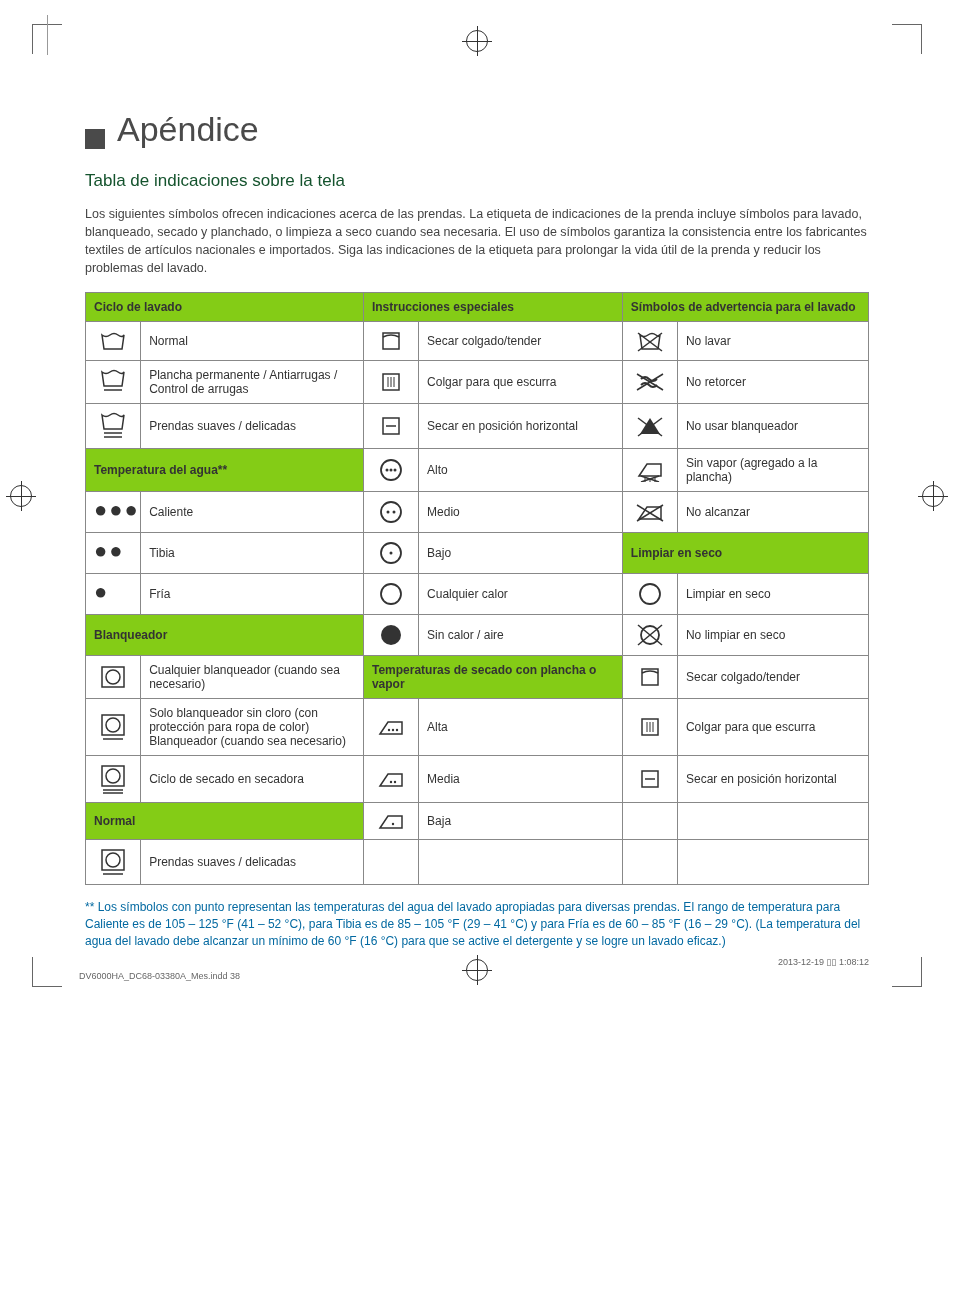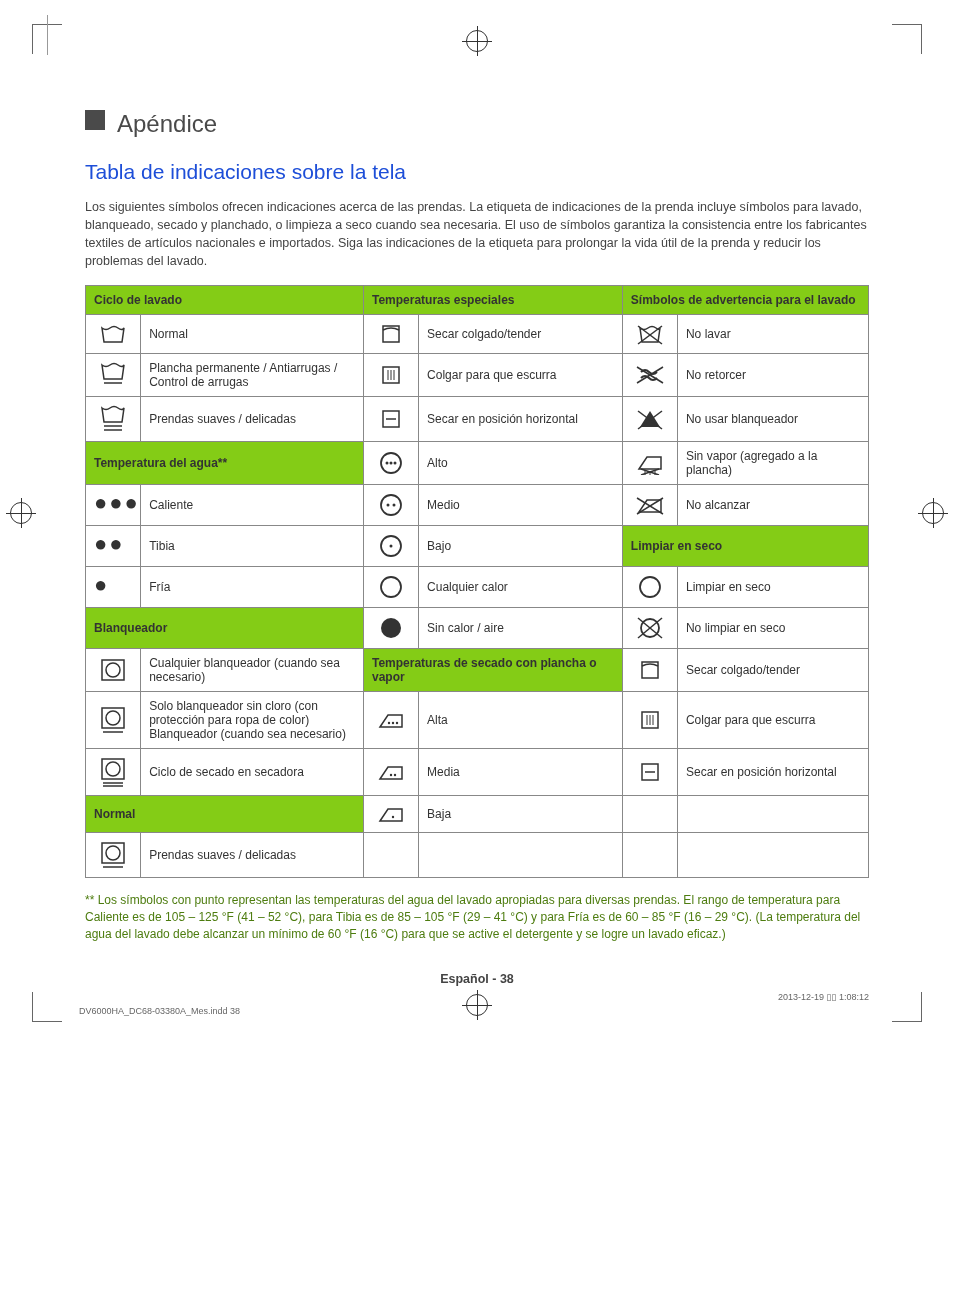--- a/index.html
+++ b/index.html
@@ -33,34 +33,34 @@
   .reg-top::after, .reg-bottom::after { content:""; position:absolute; top:50%; left:-5px; right:-5px; height:1px; background:#333; }
   .reg-left, .reg-right {
     position:absolute; top:48%; width:22px; height:22px; border:1px solid #333; border-radius:50%;
   }
   .reg-left { left: 10px; } .reg-right { right: 10px; }
   .reg-left::before, .reg-right::before { content:""; position:absolute; left:50%; top:-5px; bottom:-5px; width:1px; background:#333; }
   .reg-left::after, .reg-right::after { content:""; position:absolute; top:50%; left:-5px; right:-5px; height:1px; background:#333; }
 
   h1.section {
     font-weight: 300;
-    font-size: 24px;
+    font-size: 34px;
     color: #4a4a4a;
     margin: 0 0 22px 0;
     display: flex;
-    align-items: flex-start;
+    align-items: flex-end;
     gap: 12px;
   }
   h1.section .sq {
     width: 20px; height: 20px; background: #4a4a4a; display:inline-block;
   }
   h2.sub {
     font-weight: 300;
-    font-size: 21px;
-    color: #1d4ed8;
+    font-size: 17px;
+    color: #14532d;
     margin: 0 0 14px 0;
   }
   p.intro {
     font-size: 12.5px;
     line-height: 1.45;
     color: #444;
     margin: 0 0 14px 0;
   }
   table.fabric {
     border-collapse: collapse;
@@ -86,21 +86,21 @@
   .iconcell {
     text-align: center;
     font-size: 20px;
     color: #333;
     padding: 4px 2px;
   }
   .iconcell svg { display:block; margin:0 auto; }
   p.footnote {
     font-size: 12px;
     line-height: 1.45;
-    color: #4d7c0f;
+    color: #0369a1;
     margin: 14px 0 0 0;
   }
   .pgfoot {
     text-align: center;
     font-size: 12.5px;
     font-weight: bold;
     color: #444;
     margin-top: 28px;
   }
   .printfoot-l { position:absolute; bottom: 30px; left: 79px; font-size: 9px; color:#666; }
@@ -136,21 +136,21 @@
         <col class="txt1">
       <col class="icon">
         <col class="txt2">
       <col class="icon">
         <col class="txt3">
     </colgroup>
 
     <tbody>
         <tr>
       <td class="hdr" colspan="2">Ciclo de lavado</td>
-      <td class="hdr" colspan="2">Temperaturas especiales</td>
+      <td class="hdr" colspan="2">Instrucciones especiales</td>
       <td class="hdr" colspan="2">Símbolos de advertencia para el lavado</td>
     </tr>
 
     <tr>
       <td class="iconcell">
         <svg width="28" height="24">
               <path d="M3 6 Q7 9 11 6 T19 6 T25 6 L23 20 L5 20 Z" fill="none" stroke="#333" stroke-width="1.5"></path>
             </svg>
       </td>
       <td>Normal</td>
@@ -420,18 +420,17 @@
       <td></td>
       <td class="iconcell"></td>
       <td></td>
     </tr>
 
   </tbody>
     </table>
 
   <p class="footnote">** Los símbolos con punto representan las temperaturas del agua del lavado apropiadas para diversas prendas. El rango de temperatura para Caliente es de 105 – 125 °F (41 – 52 °C), para Tibia es de 85 – 105 °F (29 – 41 °C) y para Fría es de 60 – 85 °F (16 – 29 °C). (La temperatura del agua del lavado debe alcanzar un mínimo de 60 °F (16 °C) para que se active el detergente y se logre un lavado eficaz.)</p>
 
-  <div class="pgfoot">Español - 38</div>
 
 </div>
 
 <div class="printfoot-l">DV6000HA_DC68-03380A_Mes.indd   38</div>
 <div class="printfoot-r">2013-12-19   ▯▯ 1:08:12</div>
 
 </body></html>

